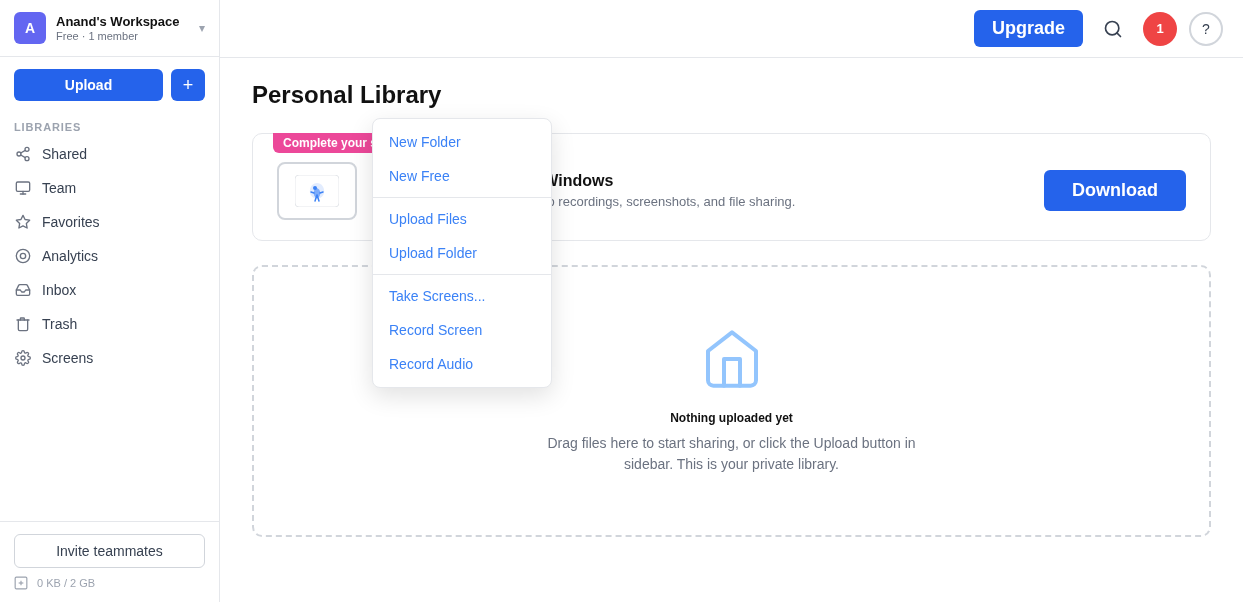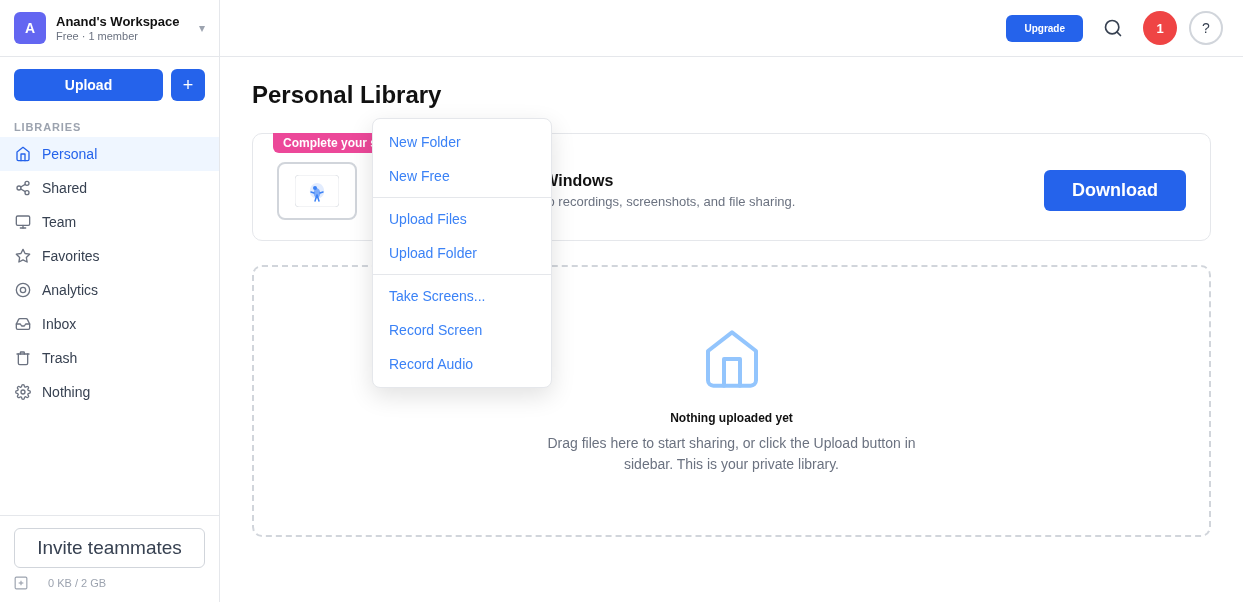--- a/index.html
+++ b/index.html
@@ -136,33 +136,33 @@
       padding: 12px 14px;
       border-top: 1px solid #e5e7eb;
     }
 
     .invite-btn {
       width: 100%;
       background: #fff;
       border: 1px solid #d1d5db;
       border-radius: 6px;
       padding: 8px 12px;
-      font-size: 19px;
+      font-size: 14px;
       color: #374151;
       cursor: pointer;
       text-align: center;
     }
 
     .storage-info {
       font-size: 11px;
       color: #9ca3af;
       margin-top: 8px;
       display: flex;
       align-items: center;
-      gap: 20px;
+      gap: 9px;
     }
 
     
     .main {
       flex: 1;
       display: flex;
       flex-direction: column;
       background: #fff;
       position: relative;
     }
@@ -179,21 +179,21 @@
       right: 0;
       left: 0;
     }
 
     .upgrade-btn {
       background: #2563eb;
       color: #fff;
       border: none;
       border-radius: 6px;
       padding: 8px 18px;
-      font-size: 10px;
+      font-size: 18px;
       font-weight: 600;
       cursor: pointer;
     }
 
     .topbar-icon {
       width: 36px;
       height: 36px;
       display: flex;
       align-items: center;
       justify-content: center;
@@ -387,29 +387,20 @@
 
   <div class="sidebar-upload-area">
     <button class="upload-btn">Upload</button>
     <button class="plus-btn">+</button>
   </div>
 
   <div class="sidebar-nav">
 
     <div class="sidebar-section-label">Libraries</div>
 
-    <div class="sidebar-item active">
-      <span class="sidebar-icon">
-        <svg width="16" height="16" viewBox="0 0 24 24" fill="none" stroke="#2563eb" stroke-width="2" stroke-linecap="round" stroke-linejoin="round">
-          <path d="M3 9l9-7 9 7v11a2 2 0 0 1-2 2H5a2 2 0 0 1-2-2z"></path>
-          <polyline points="9 22 9 12 15 12 15 22"></polyline>
-        </svg>
-      </span>
-      <span class="sidebar-item-label">Personal</span>
-    </div>
 
     <div class="sidebar-item">
       <span class="sidebar-icon">
         <svg width="16" height="16" viewBox="0 0 24 24" fill="none" stroke="#6b7280" stroke-width="2" stroke-linecap="round" stroke-linejoin="round">
           <circle cx="18" cy="5" r="3"></circle>
             <circle cx="6" cy="12" r="3"></circle>
             <circle cx="18" cy="19" r="3"></circle>
           <line x1="8.59" y1="13.51" x2="15.42" y2="17.49"></line>
             <line x1="15.41" y1="6.51" x2="8.59" y2="10.49"></line>
         </svg>
@@ -467,21 +458,21 @@
       <span class="sidebar-item-label">Trash</span>
     </div>
 
     <div class="sidebar-item">
       <span class="sidebar-icon">
         <svg width="16" height="16" viewBox="0 0 24 24" fill="none" stroke="#6b7280" stroke-width="2" stroke-linecap="round" stroke-linejoin="round">
           <circle cx="12" cy="12" r="3"></circle>
           <path d="M19.4 15a1.65 1.65 0 0 0 .33 1.82l.06.06a2 2 0 0 1-2.83 2.83l-.06-.06a1.65 1.65 0 0 0-1.82-.33 1.65 1.65 0 0 0-1 1.51V21a2 2 0 0 1-4 0v-.09A1.65 1.65 0 0 0 9 19.4a1.65 1.65 0 0 0-1.82.33l-.06.06a2 2 0 0 1-2.83-2.83l.06-.06A1.65 1.65 0 0 0 4.68 15a1.65 1.65 0 0 0-1.51-1H3a2 2 0 0 1 0-4h.09A1.65 1.65 0 0 0 4.6 9a1.65 1.65 0 0 0-.33-1.82l-.06-.06a2 2 0 0 1 2.83-2.83l.06.06A1.65 1.65 0 0 0 9 4.68a1.65 1.65 0 0 0 1-1.51V3a2 2 0 0 1 4 0v.09a1.65 1.65 0 0 0 1 1.51 1.65 1.65 0 0 0 1.82-.33l.06-.06a2 2 0 0 1 2.83 2.83l-.06.06A1.65 1.65 0 0 0 19.4 9a1.65 1.65 0 0 0 1.51 1H21a2 2 0 0 1 0 4h-.09a1.65 1.65 0 0 0-1.51 1z"></path>
         </svg>
       </span>
-      <span class="sidebar-item-label">Nothing</span>
+      <span class="sidebar-item-label">Screens</span>
     </div>
   </div>
 
   <div class="sidebar-footer">
     <button class="invite-btn">Invite teammates</button>
     <div class="storage-info">
       <svg width="14" height="14" viewBox="0 0 24 24" fill="none" stroke="#9ca3af" stroke-width="2">
           <rect x="2" y="2" width="20" height="20" rx="2"></rect>
           <line x1="12" y1="8" x2="12" y2="16"></line>
           <line x1="8" y1="12" x2="16" y2="12"></line>

